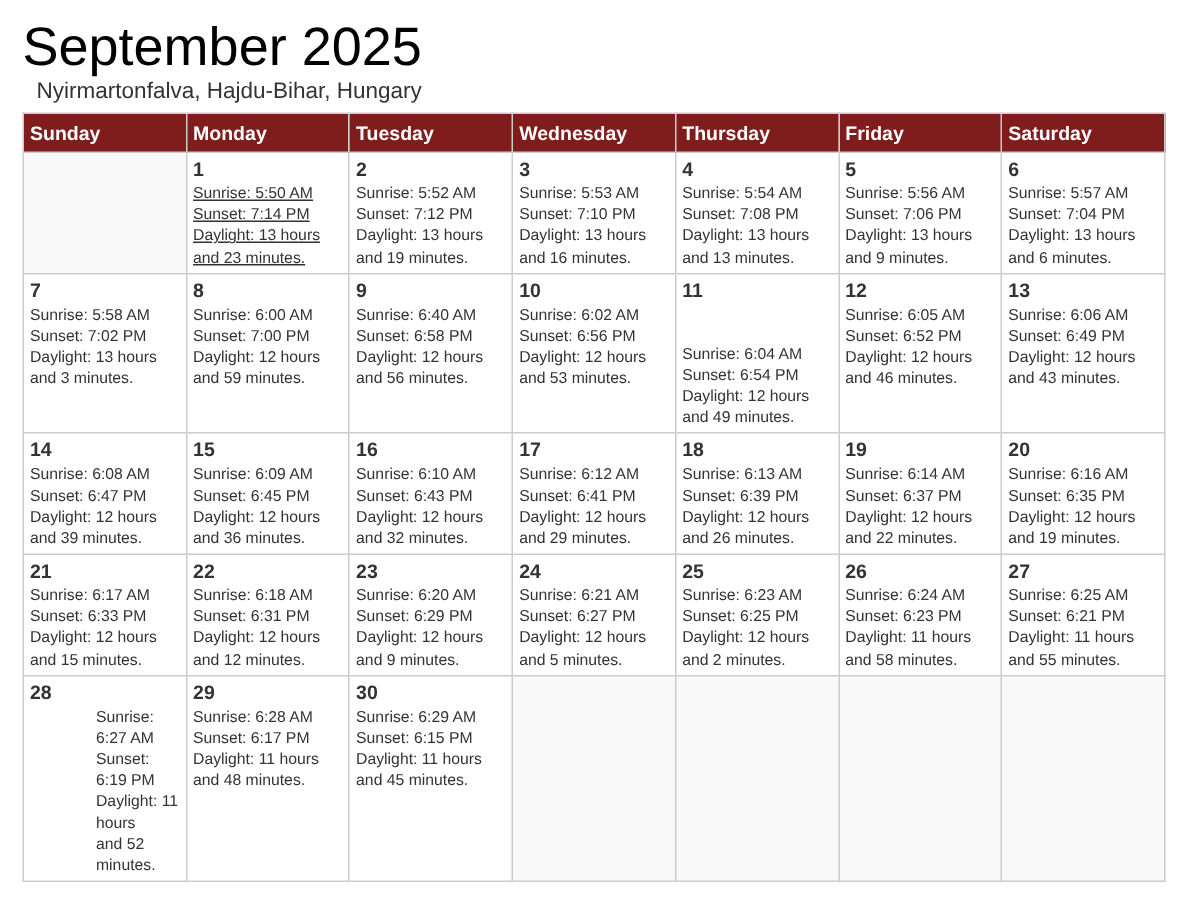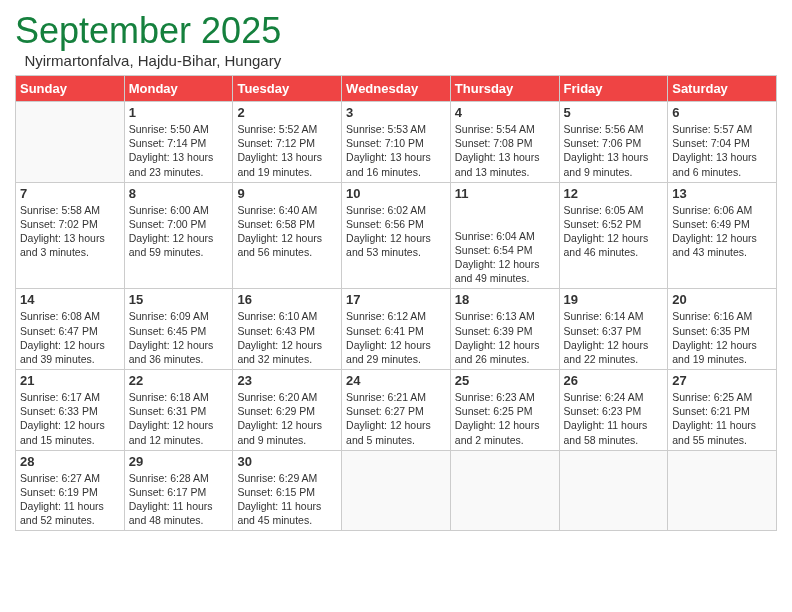--- a/index.html
+++ b/index.html
@@ -40,33 +40,33 @@
       width: 30px;
       height: 30px;
       margin-right: 4px;
     }
     .title-block {
       text-align: right;
     }
     .month-title {
       font-size: 36px;
       font-weight: normal;
-      color: #15803d;
+      color: #000000;
     }
     .location {
       font-size: 15px;
       color: #333;
     }
     .calendar {
       width: 100%;
       border-collapse: collapse;
       margin-top: 6px;
     }
     .calendar th {
-      background-color: #ef4444;
+      background-color: #7f1d1d;
       color: #fff;
       padding: 5px 4px;
       font-size: 13px;
       text-align: left;
       border: 1px solid #ccc;
       margin-left: 16px;
     }
     .calendar td {
       vertical-align: top;
       border: 1px solid #ccc;
@@ -111,21 +111,21 @@
         <th>Thursday</th>
         <th>Friday</th>
         <th>Saturday</th>
       </tr>
   </thead>
   <tbody id="calendar-body">
   <tr>
         <td class="empty-cell"></td>
         <td>
           <div class="day-number">1</div>
-          <div class="day-info" style="white-space: pre-line;">Sunrise: 5:50 AM
+          <div class="day-info" style="white-space: pre-line; text-decoration: underline;">Sunrise: 5:50 AM
 Sunset: 7:14 PM
 Daylight: 13 hours
 and 23 minutes.</div>
         </td>
         <td>
           <div class="day-number">2</div>
           <div class="day-info" style="white-space: pre-line;">Sunrise: 5:52 AM
 Sunset: 7:12 PM
 Daylight: 13 hours
 and 19 minutes.</div>
@@ -308,21 +308,21 @@
           <div class="day-number">27</div>
           <div class="day-info" style="white-space: pre-line;">Sunrise: 6:25 AM
 Sunset: 6:21 PM
 Daylight: 11 hours
 and 55 minutes.</div>
         </td>
       </tr>
       <tr>
         <td>
           <div class="day-number">28</div>
-          <div class="day-info" style="white-space: pre-line;">Sunrise: 6:27 AM
+          <div class="day-info" style="white-space: pre-line; margin-left: 44px;">Sunrise: 6:27 AM
 Sunset: 6:19 PM
 Daylight: 11 hours
 and 52 minutes.</div>
         </td>
         <td>
           <div class="day-number">29</div>
           <div class="day-info" style="white-space: pre-line;">Sunrise: 6:28 AM
 Sunset: 6:17 PM
 Daylight: 11 hours
 and 48 minutes.</div>

